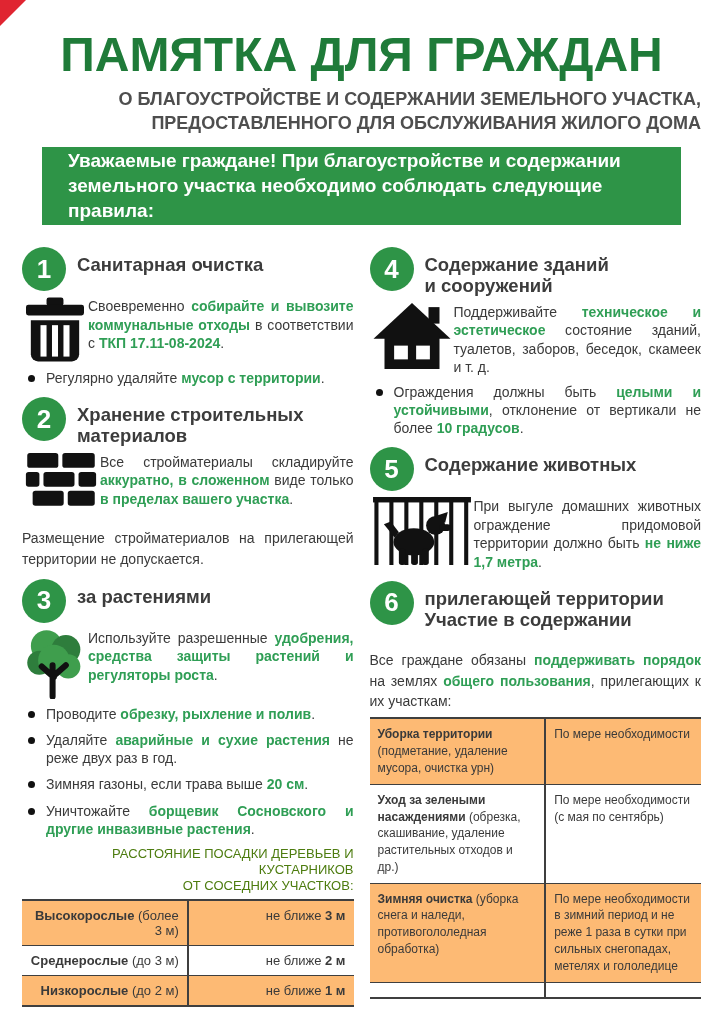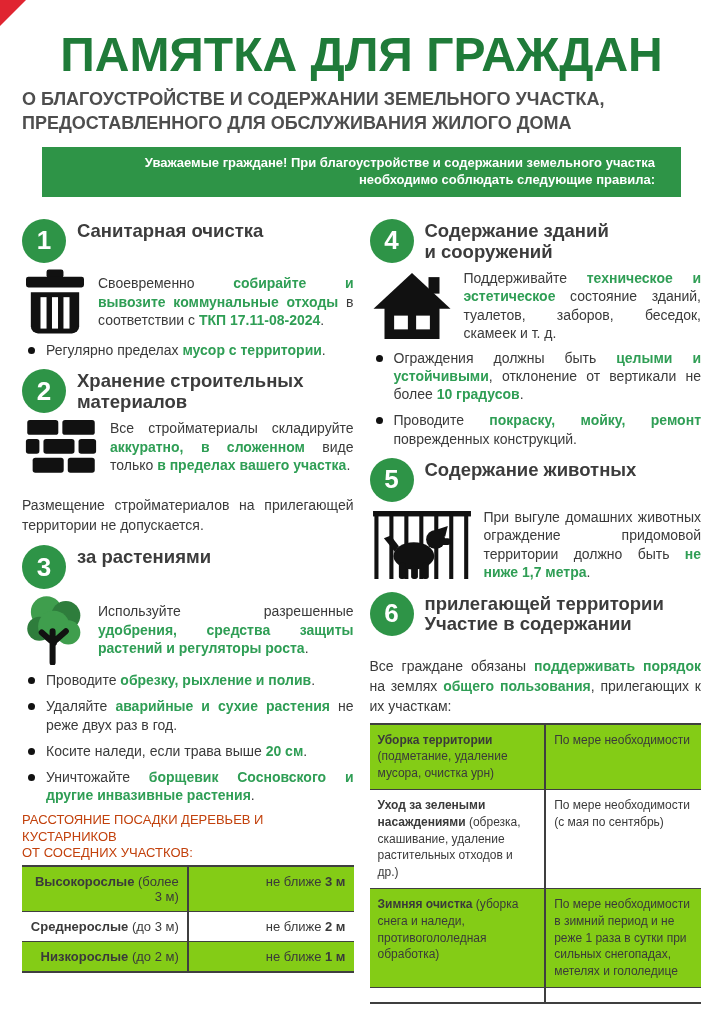--- a/index.html
+++ b/index.html
@@ -5,54 +5,54 @@
   * { margin:0; padding:0; box-sizing:border-box; }
   html,body { background:#fff; }
   body { font-family:"Liberation Sans", sans-serif; color:#3a3a3a; }
   .page { position:relative; width:723px; height:1024px; margin:0 auto; background:#fff; overflow:hidden; padding:0 22px; }
 
   .corner { position:absolute; left:0; top:0; width:0; height:0;
     border-top:26px solid #e02531; border-right:26px solid transparent; }
 
   .title { text-align:center; margin-top:30px; font-size:48px; font-weight:800;
     color:#1f7b39; letter-spacing:0px; line-height:1.05; }
-  .subtitle { text-align:left; margin-top:8px; font-size:18px; font-weight:700;
+  .subtitle { text-align:right; margin-top:8px; font-size:18px; font-weight:700;
     color:#4e4e4e; line-height:1.3; }
   .banner { margin:12px 20px 0; background:#2e9447; color:#fff; font-weight:700;
-    font-size:13px; line-height:1.3; text-align:right; padding:8px 26px; }
+    font-size:19px; line-height:1.3; text-align:left; padding:2px 26px; }
 
   .columns { display:flex; gap:16px; margin-top:12px; }
   .col { flex:1 1 0; min-width:0; }
 
   .sec-head { display:flex; gap:11px; align-items:flex-start; margin-top:10px; margin-bottom:6px; }
   .num { flex:0 0 auto; width:44px; height:44px; border-radius:50%; background:#2e9447;
     color:#fff; font-weight:800; font-size:26px; display:flex; align-items:center; justify-content:center; }
-  .sec-head h2 { font-size:18.5px; font-weight:800; color:#3c3c3c; line-height:1.12; padding-top:2px; }
-
-  .icon-row { display:flex; gap:10px; align-items:center; margin-bottom:6px; }
+  .sec-head h2 { font-size:18.5px; font-weight:800; color:#3c3c3c; line-height:1.12; padding-top:2px;margin-top:6px; }
+
+  .icon-row { display:flex; gap:0; align-items:flex-start; margin-bottom:6px; }
   .icon-box { flex:0 0 auto; display:flex; justify-content:center; }
   .icon-row p { flex:1 1 auto; font-size:14px; line-height:1.32; text-align:justify; }
   p.plain { font-size:14px; line-height:1.45; text-align:justify; margin:20px 0 6px; }
 
   ul.blist { list-style:none; margin:2px 0 4px 6px; }
   ul.blist li { position:relative; padding-left:18px; font-size:14px; line-height:1.3;
     margin-bottom:8px; text-align:justify; }
   ul.blist li::before { content:""; position:absolute; left:0; top:6px; width:7px; height:7px;
     border-radius:50%; background:#111; }
 
   .g { color:#2f9e55; font-weight:700; }
   .b { font-weight:700; }
 
-  .tcaption { text-align:left; font-size:13px; color:#c2410c; margin-top:6px; margin-bottom:4px; line-height:1.25; }
+  .tcaption { text-align:right; font-size:13px; color:#4d7c0f; margin-top:6px; margin-bottom:4px; line-height:1.25; }
   table.ptable { width:100%; border-collapse:collapse; border-top:2px solid #3f3f3f; border-bottom:2px solid #3f3f3f; }
   table.ptable tr { border-top:1.5px solid #3f3f3f; }
   table.ptable tr:first-child { border-top:none; }
   table.ptable td { padding:7px 8px; vertical-align:top; }
   table.ptable td:first-child { border-right:2px solid #3f3f3f; }
-  tr.shade { background:#84cc16; }
+  tr.shade { background:#fdba74; }
   .trees td { font-size:13px; text-align:right; width:50%; }
   .duty td { font-size:12px; line-height:1.4; }
   .duty td:first-child { width:53%; }
 
   svg { display:block; }
 </style>
 </head>
 <body>
 
 <div class="page">
@@ -82,21 +82,21 @@
             <rect x="0" y="6" width="48" height="9" rx="2" fill="#111"></rect>
             <path d="M4 19 h40 v28 a6 6 0 0 1 -6 6 h-28 a6 6 0 0 1 -6 -6 z" fill="#111"></path>
             <rect x="12" y="23" width="5" height="26" fill="#fff"></rect>
             <rect x="21.5" y="23" width="5" height="26" fill="#fff"></rect>
             <rect x="31" y="23" width="5" height="26" fill="#fff"></rect>
           </svg>
         </div>
         <p class="rich"><span>Своевременно </span><span class="g">собирайте и вывозите коммунальные отходы</span><span> в соответствии с </span><span class="g">ТКП 17.11-08-2024</span><span>.</span></p>
       </div>
       <ul class="blist">
-        <li><span>Регулярно пределах </span><span class="g">мусор с территории</span><span>.</span></li>
+        <li><span>Регулярно удаляйте </span><span class="g">мусор с территории</span><span>.</span></li>
       </ul>
 
       <div class="sec-head">
         <div class="num">2</div>
         <h2>
           <div>Хранение строительных</div>
           <div>материалов</div>
         </h2>
       </div>
       <div class="icon-row">
@@ -130,21 +130,21 @@
             <circle cx="35" cy="31" r="10" fill="#3f9e4d"></circle>
             <circle cx="23" cy="26" r="13" fill="#3f9e4d"></circle>
             <path d="M22 30 v26 M23 40 L13 31 M24 38 L33 30" stroke="#111" stroke-width="5" stroke-linecap="round" fill="none"></path>
           </svg>
         </div>
         <p class="rich"><span>Используйте разрешенные </span><span class="g">удобрения, средства защиты растений и регуляторы роста</span><span>.</span></p>
       </div>
       <ul class="blist">
         <li><span>Проводите </span><span class="g">обрезку, рыхление и полив</span><span>.</span></li>
         <li><span>Удаляйте </span><span class="g">аварийные и сухие растения</span><span> не реже двух раз в год.</span></li>
-        <li><span>Косите наледи, если трава выше </span><span class="g">20 см</span><span>.</span></li>
+        <li><span>Зимняя газоны, если трава выше </span><span class="g">20 см</span><span>.</span></li>
         <li><span>Уничтожайте </span><span class="g">борщевик Сосновского и другие инвазивные растения</span><span>.</span></li>
       </ul>
 
       <div class="tcaption">
         <div>РАССТОЯНИЕ  ПОСАДКИ  ДЕРЕВЬЕВ И КУСТАРНИКОВ</div>
         <div>ОТ СОСЕДНИХ УЧАСТКОВ:</div>
       </div>
       <table class="ptable trees">
         <tbody>
           <tr class="shade">
@@ -180,21 +180,20 @@
             <polygon points="28,0 0,26 56,26" fill="#111"></polygon>
             <rect x="8" y="24" width="40" height="24" fill="#111"></rect>
             <rect x="15" y="31" width="10" height="10" fill="#fff"></rect>
             <rect x="31" y="31" width="10" height="10" fill="#fff"></rect>
           </svg>
         </div>
         <p class="rich"><span>Поддерживайте </span><span class="g">техническое и эстетическое</span><span> состояние зданий, туалетов, заборов, беседок, скамеек и т. д.</span></p>
       </div>
       <ul class="blist">
         <li><span>Ограждения должны быть </span><span class="g">целыми и устойчивыми</span><span>, отклонение от вертикали не более </span><span class="g">10 градусов</span><span>.</span></li>
-        <li><span>Проводите </span><span class="g">покраску, мойку, ремонт</span><span> поврежденных конструкций.</span></li>
       </ul>
 
       <div class="sec-head">
         <div class="num">5</div>
         <h2>
           <div>Содержание животных</div>
         </h2>
       </div>
       <div class="icon-row">
         <div class="icon-box" style="width:104px;">

